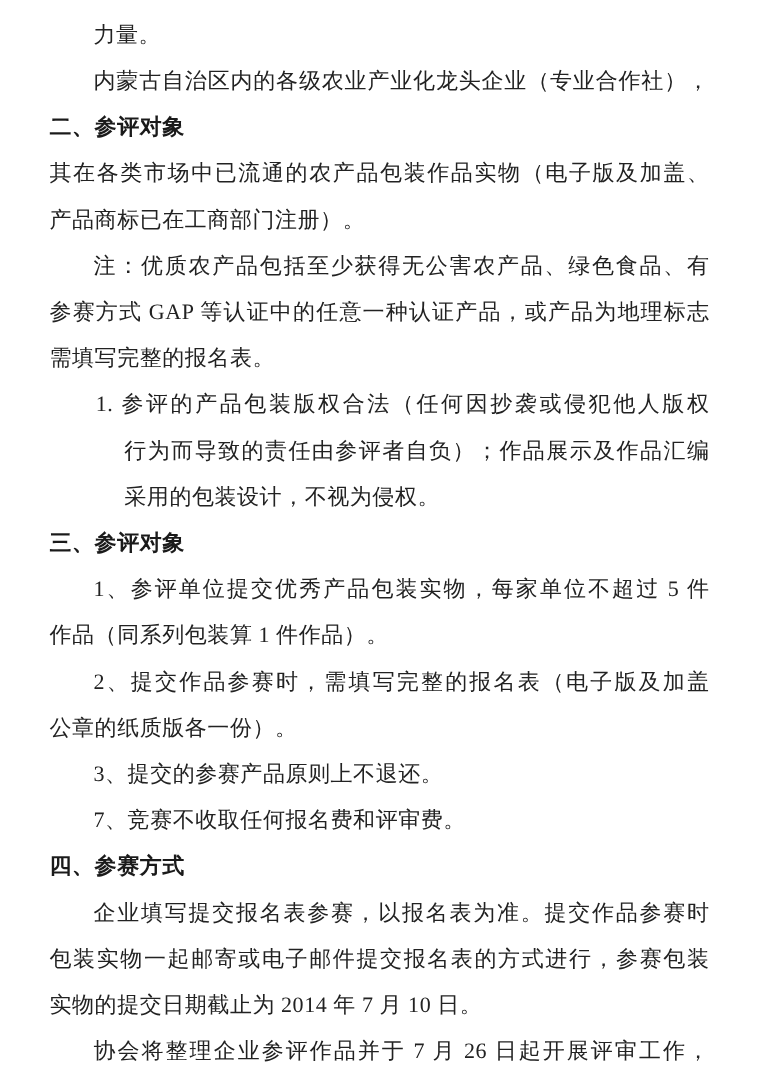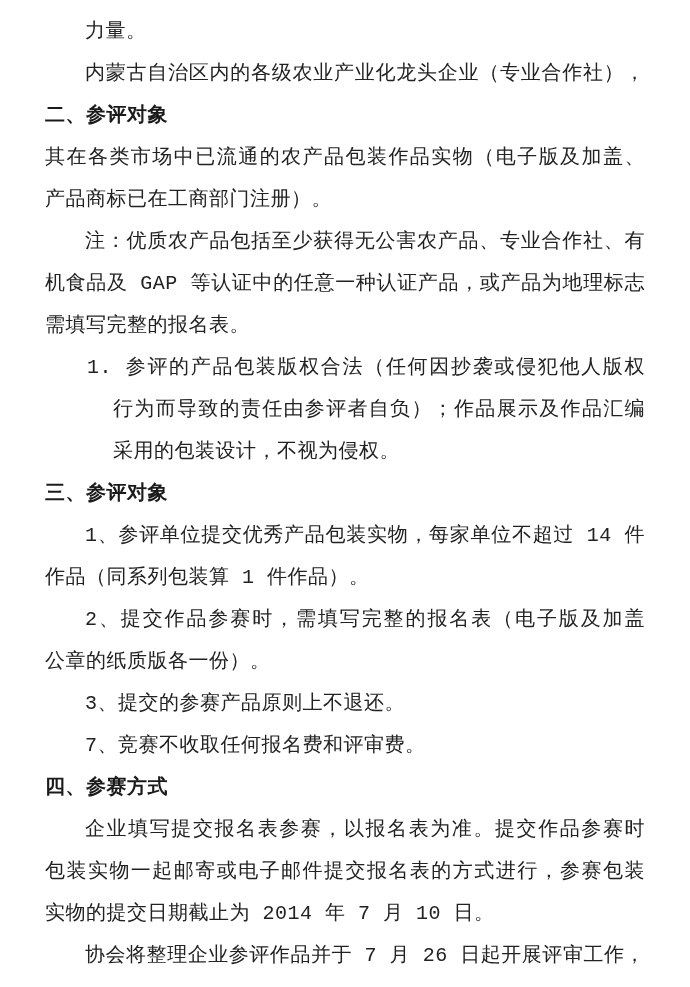--- a/index.html
+++ b/index.html
@@ -8,21 +8,21 @@
     background: #ffffff;
   }
   .page {
     position: relative;
     width: 690px;
     height: 987px;
     box-sizing: border-box;
     padding: 11px 45px 4px 45px;
     background: #ffffff;
     color: #222222;
-    font-family: Liberation Mono, monospace;
+    font-family: Liberation Serif, serif;
     overflow: hidden;
   }
   .line {
     font-size: 20px;
     line-height: 42px;
     height: 42px;
     letter-spacing: 0.5px;
     white-space: normal;
     overflow: hidden;
   }
@@ -44,28 +44,28 @@
 </style>
 </head>
 <body>
 
 <div class="page">
   <div class="line ind2">力量。</div>
   <div class="line ind2 just">内蒙古自治区内的各级农业产业化龙头企业（专业合作社），</div>
   <div class="line heading">二、参评对象</div>
   <div class="line just">其在各类市场中已流通的农产品包装作品实物（电子版及加盖、</div>
   <div class="line">产品商标已在工商部门注册）。</div>
-  <div class="line ind2 just">注：优质农产品包括至少获得无公害农产品、专业合作社、有</div>
-  <div class="line just">机食品及 GAP 等认证中的任意一种认证产品，或产品为地理标志</div>
+  <div class="line ind2 just">注：优质农产品包括至少获得无公害农产品、绿色食品、有</div>
+  <div class="line just">参赛方式 GAP 等认证中的任意一种认证产品，或产品为地理标志</div>
   <div class="line">需填写完整的报名表。</div>
   <div class="line numfirst just">1. 参评的产品包装版权合法（任何因抄袭或侵犯他人版权</div>
   <div class="line numcont just">行为而导致的责任由参评者自负）；作品展示及作品汇编</div>
   <div class="line numcont">采用的包装设计，不视为侵权。</div>
   <div class="line heading">三、参评对象</div>
-  <div class="line ind2 just">1、参评单位提交优秀产品包装实物，每家单位不超过 14 件</div>
+  <div class="line ind2 just">1、参评单位提交优秀产品包装实物，每家单位不超过 5 件</div>
   <div class="line">作品（同系列包装算 1 件作品）。</div>
   <div class="line ind2 just">2、提交作品参赛时，需填写完整的报名表（电子版及加盖</div>
   <div class="line">公章的纸质版各一份）。</div>
   <div class="line ind2">3、提交的参赛产品原则上不退还。</div>
   <div class="line ind2">7、竞赛不收取任何报名费和评审费。</div>
   <div class="line heading">四、参赛方式</div>
   <div class="line ind2 just">企业填写提交报名表参赛，以报名表为准。提交作品参赛时</div>
   <div class="line just">包装实物一起邮寄或电子邮件提交报名表的方式进行，参赛包装</div>
   <div class="line">实物的提交日期截止为 2014 年 7 月 10 日。</div>
   <div class="line ind2 just">协会将整理企业参评作品并于 7 月 26 日起开展评审工作，</div>

